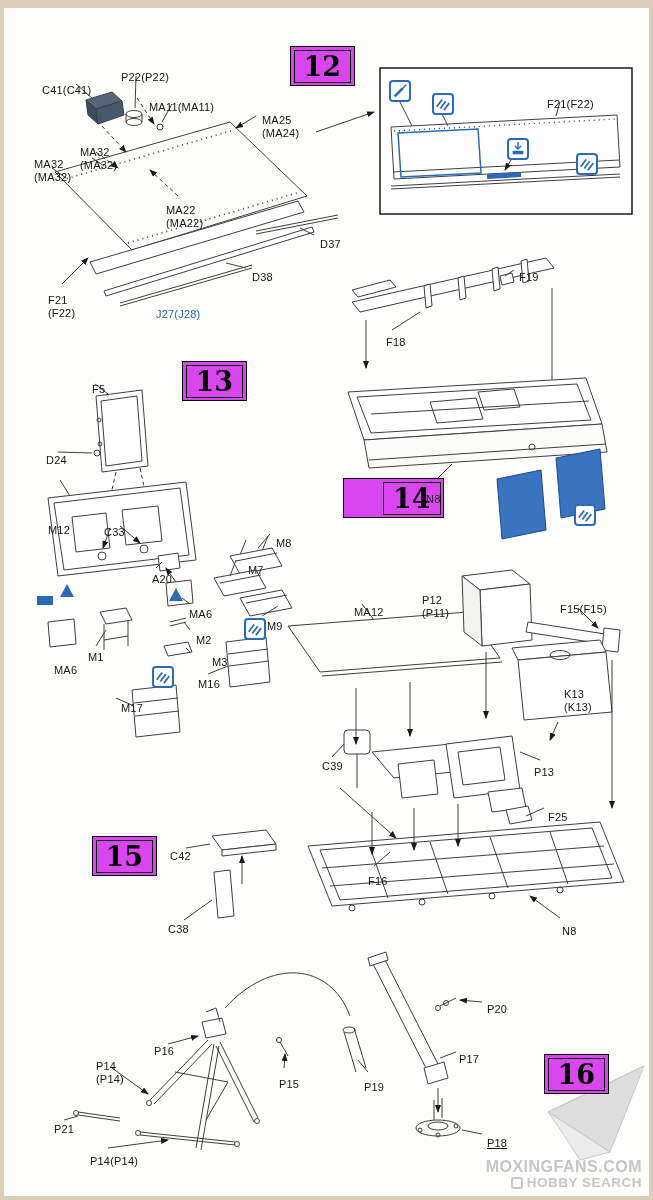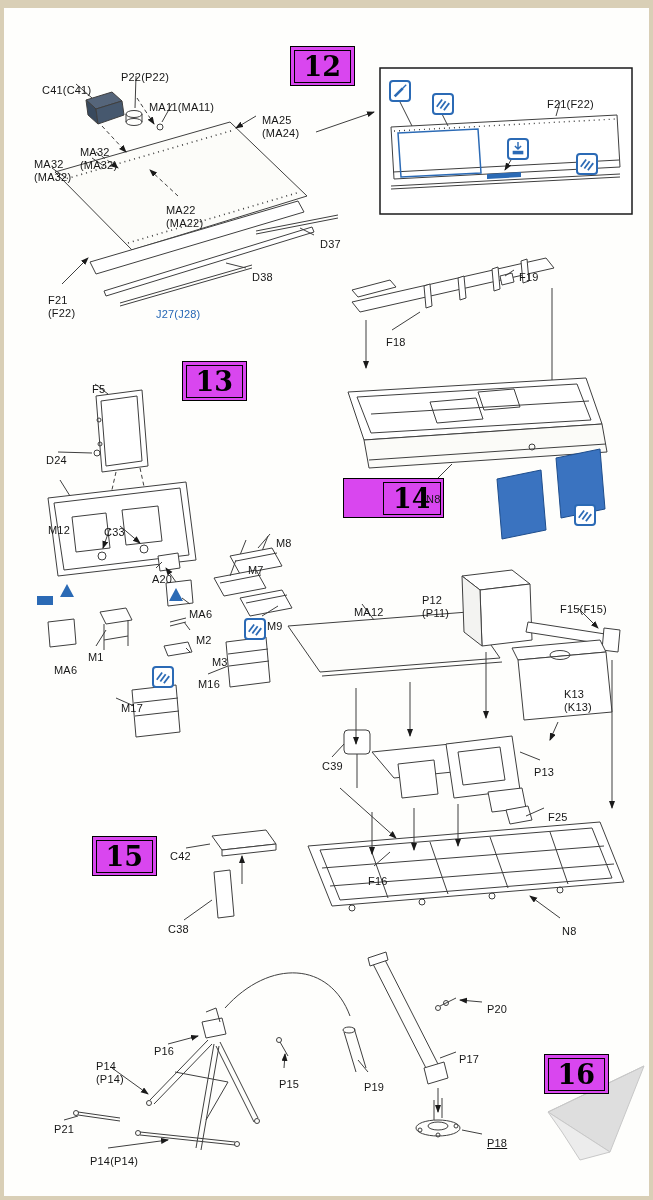--- a/index.html
+++ b/index.html
@@ -434,13 +434,20 @@
             <line x1="6" y1="14" x2="12" y2="6"></line>
             <line x1="10" y1="16" x2="16" y2="8"></line>
           </g>
         </svg>
       </div>
       <div class="blue-arrow-up" style="left: 56px; top: 576px;"></div>
       <div class="blue-arrow-up" style="left: 165px; top: 580px;"></div>
       <div class="blue-marker" style="left: 33px; top: 588px;"></div>
     </div>
 
+  <div class="watermark">
+    <div class="wm-line1">MOXINGFANS.COM</div>
+    <div class="wm-line2">
+      <span class="wm-badge"></span>
+      <span>HOBBY SEARCH</span>
+    </div>
+  </div>
 </div>
 
 </body></html>

